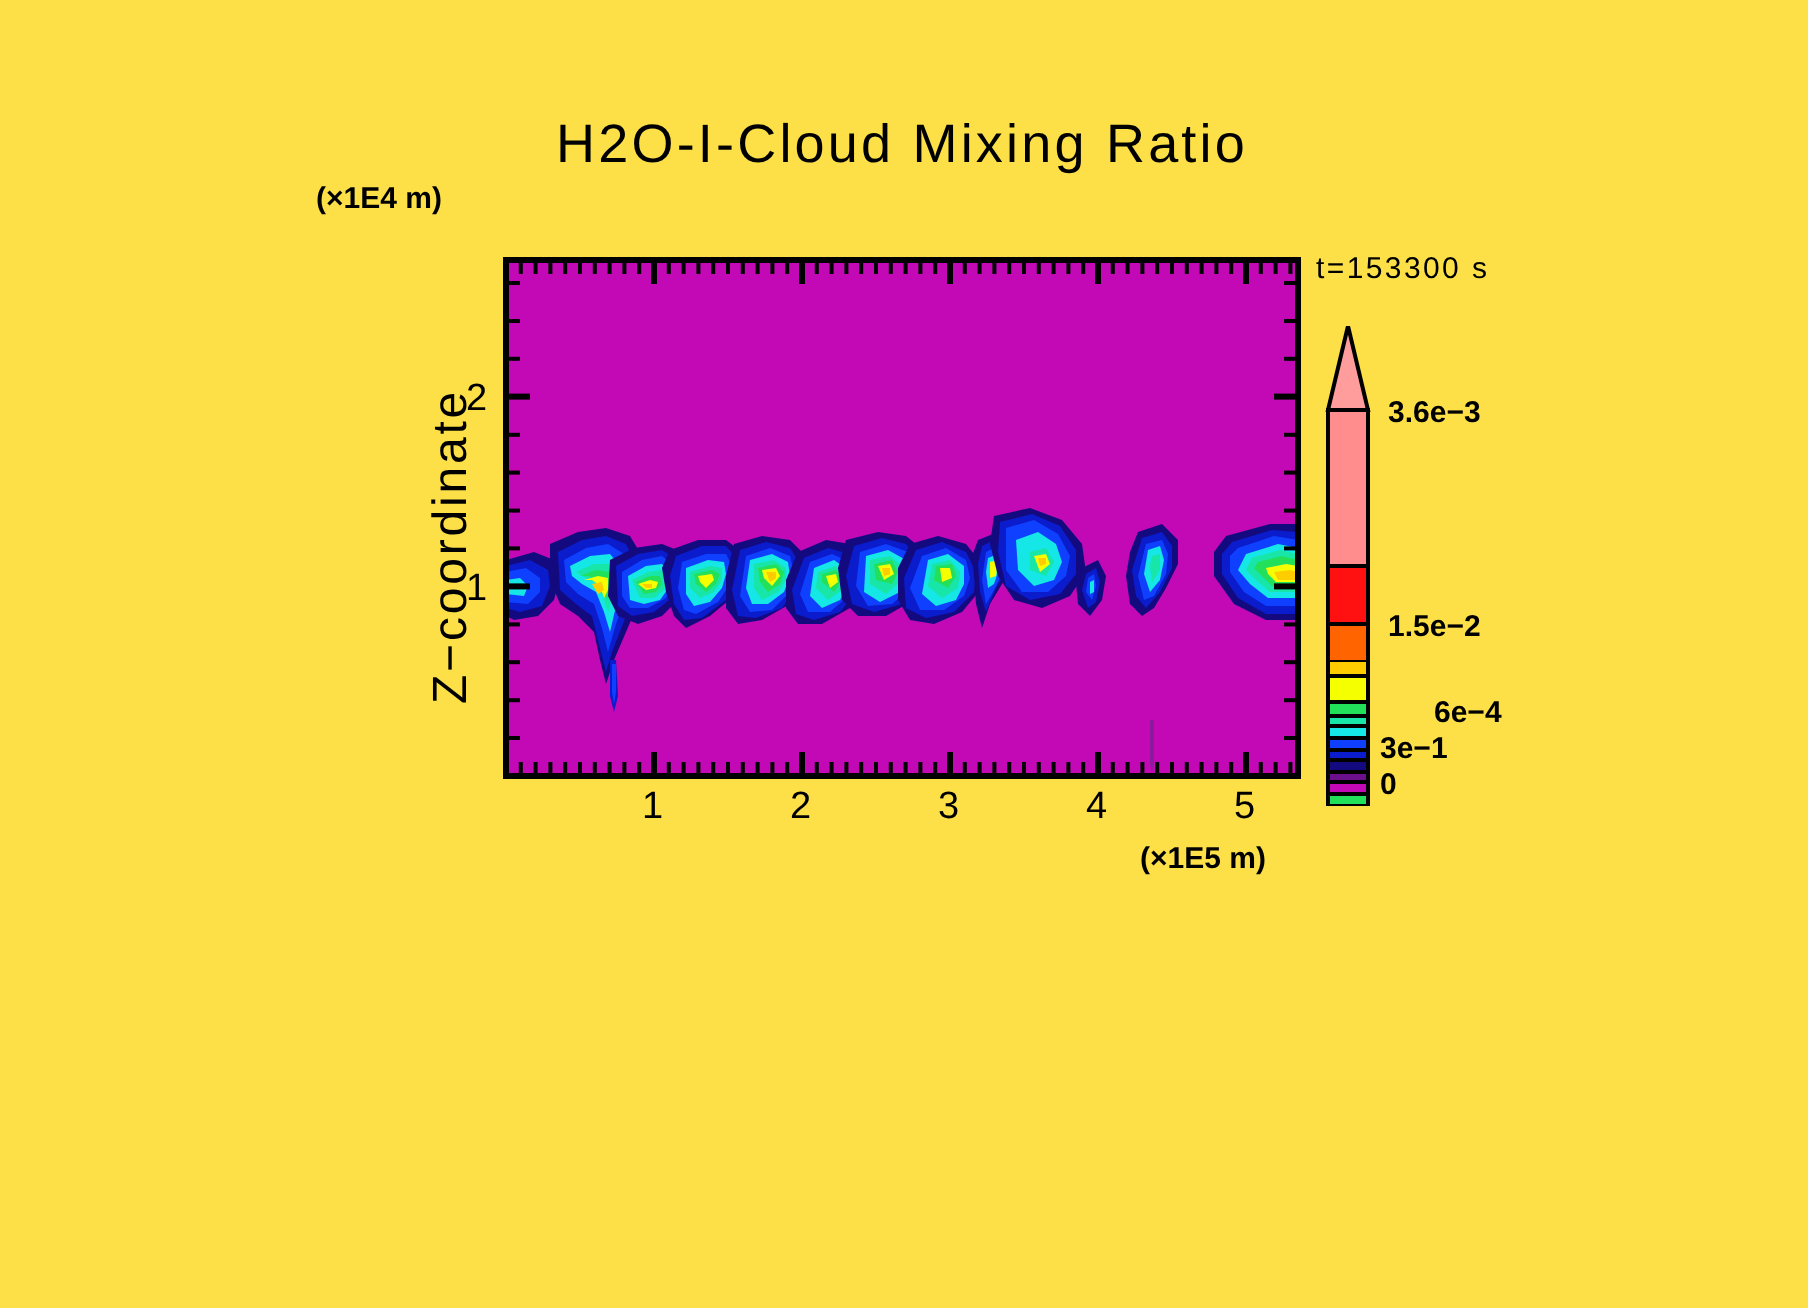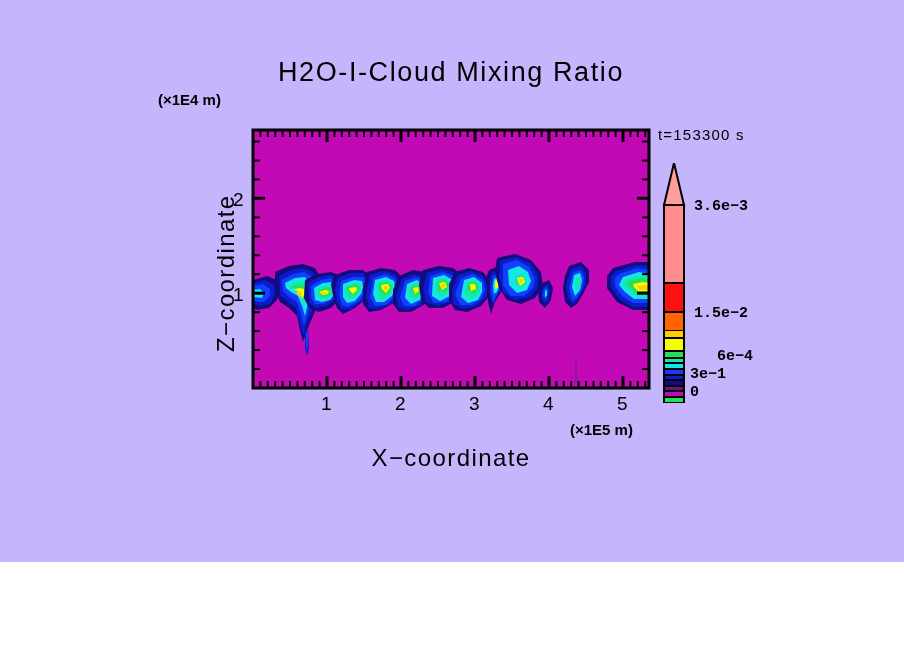--- a/index.html
+++ b/index.html
@@ -3,22 +3,22 @@
 <meta charset="utf-8">
 <style>
   html, body {
     margin: 0;
     padding: 0;
     background: #ffffff;
   }
   #page {
     position: relative;
     width: 904px;
-    height: 562px;
-    background: #c4b5fd;
+    height: 654px;
+    background: #fde047;
     overflow: hidden;
     font-family: "DejaVu Sans", sans-serif;
   }
   .txt {
     position: absolute;
     white-space: pre;
     color: #000000;
     line-height: 1;
   }
   
@@ -75,21 +75,21 @@
     font-size: 19px;
     color: #000;
     font-family: "Liberation Sans", sans-serif;
     font-weight: 300;
     white-space: pre;
   }
   .cb-label {
     position: absolute;
     font-size: 15px;
     color: #000;
-    font-family: Liberation Mono, monospace;
+    font-family: Liberation Sans, sans-serif;
     font-weight: bold;
     white-space: pre;
   }
   svg { display: block; }
   #plot-svg { position: absolute; left: 253px; top: 130px; }
   #cbar-svg { position: absolute; left: 661px; top: 163px; }
   #axes-svg { position: absolute; left: 245px; top: 122px; }
 </style>
 </head>
 <body>
@@ -399,21 +399,20 @@
 
   <div class="tick-label" style="left:321px; top:393px;">1</div>
   <div class="tick-label" style="left:395px; top:393px;">2</div>
   <div class="tick-label" style="left:469px; top:393px;">3</div>
   <div class="tick-label" style="left:543px; top:393px;">4</div>
   <div class="tick-label" style="left:617px; top:393px;">5</div>
 
   <div class="tick-label" style="left:233px; top:284px;">1</div>
   <div class="tick-label" style="left:233px; top:189px;">2</div>
 
-  <div class="txt thin" id="xaxis-title">X−coordinate</div>
   <div class="txt bold" id="xunits-label">(×1E5 m)</div>
 
   <div class="txt thin" id="yaxis-title">Z−coordinate</div>
 
   <svg id="cbar-svg" width="34" height="240" viewBox="0 0 34 240">
 
     <polygon points="13,0 3,42 23,42" fill="#ff9d9d" stroke="#000" stroke-width="2"></polygon>
     <g>
       <rect x="3" y="42" width="20" height="78" fill="#ff8d8d"></rect>
       <rect x="3" y="120" width="20" height="29" fill="#ff1111"></rect>

